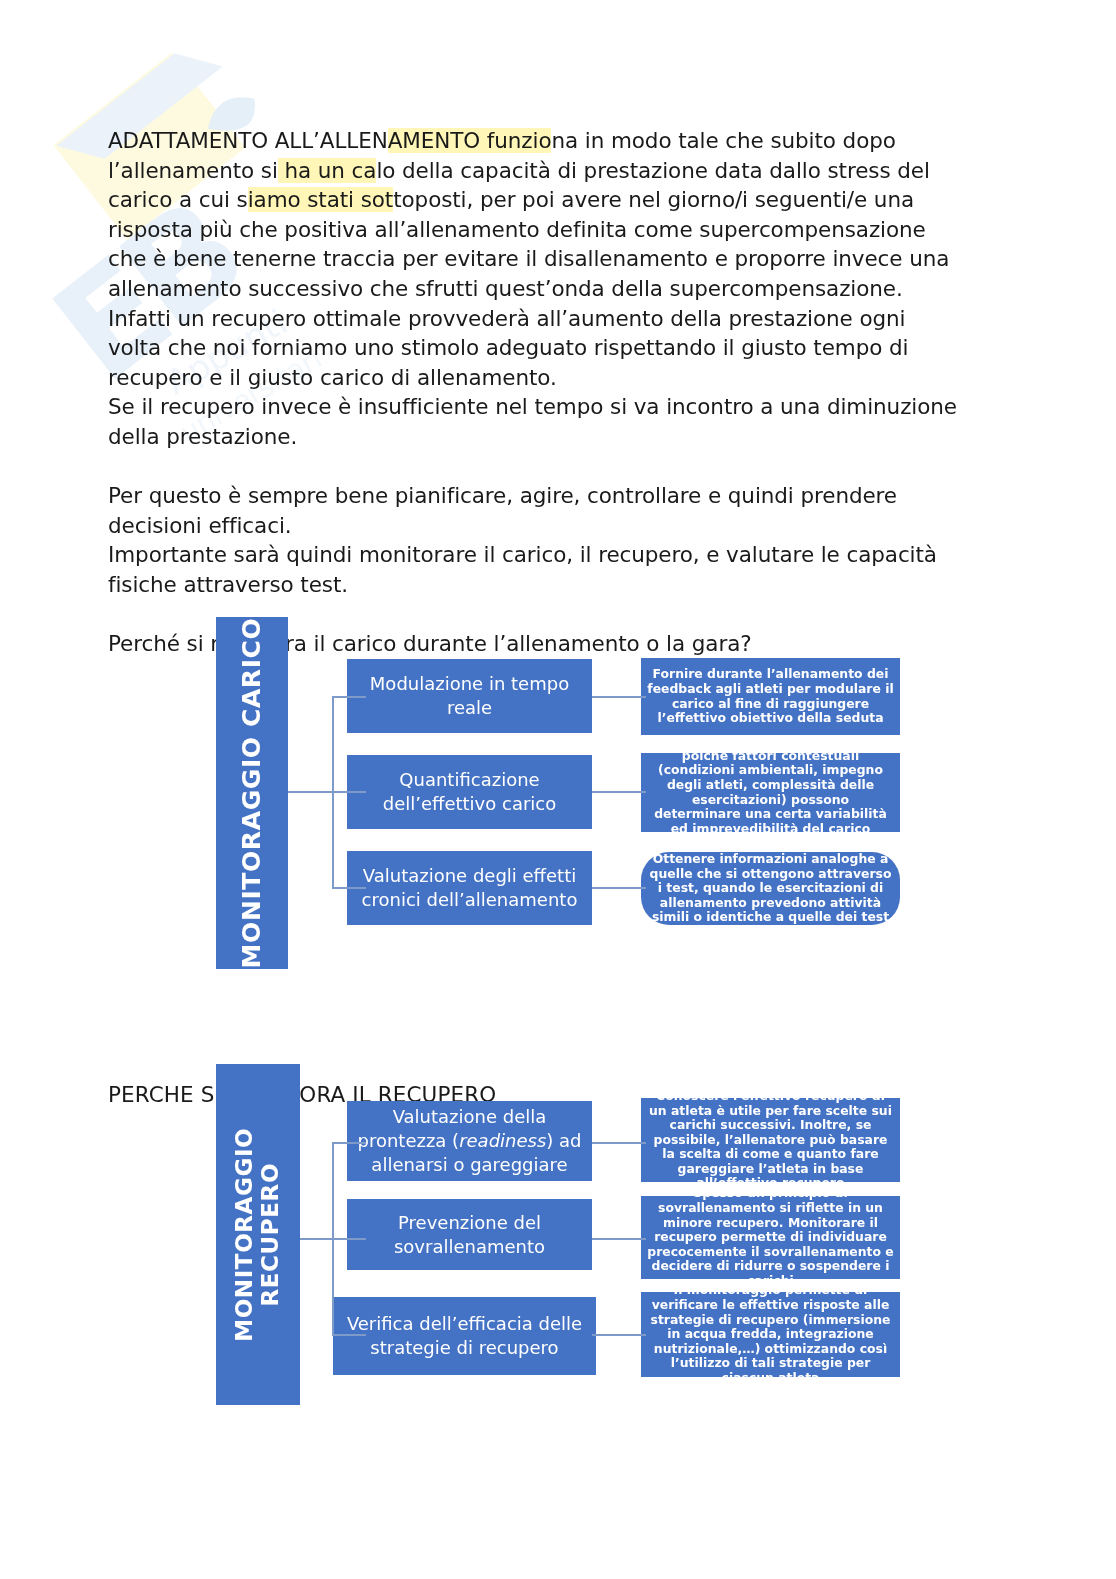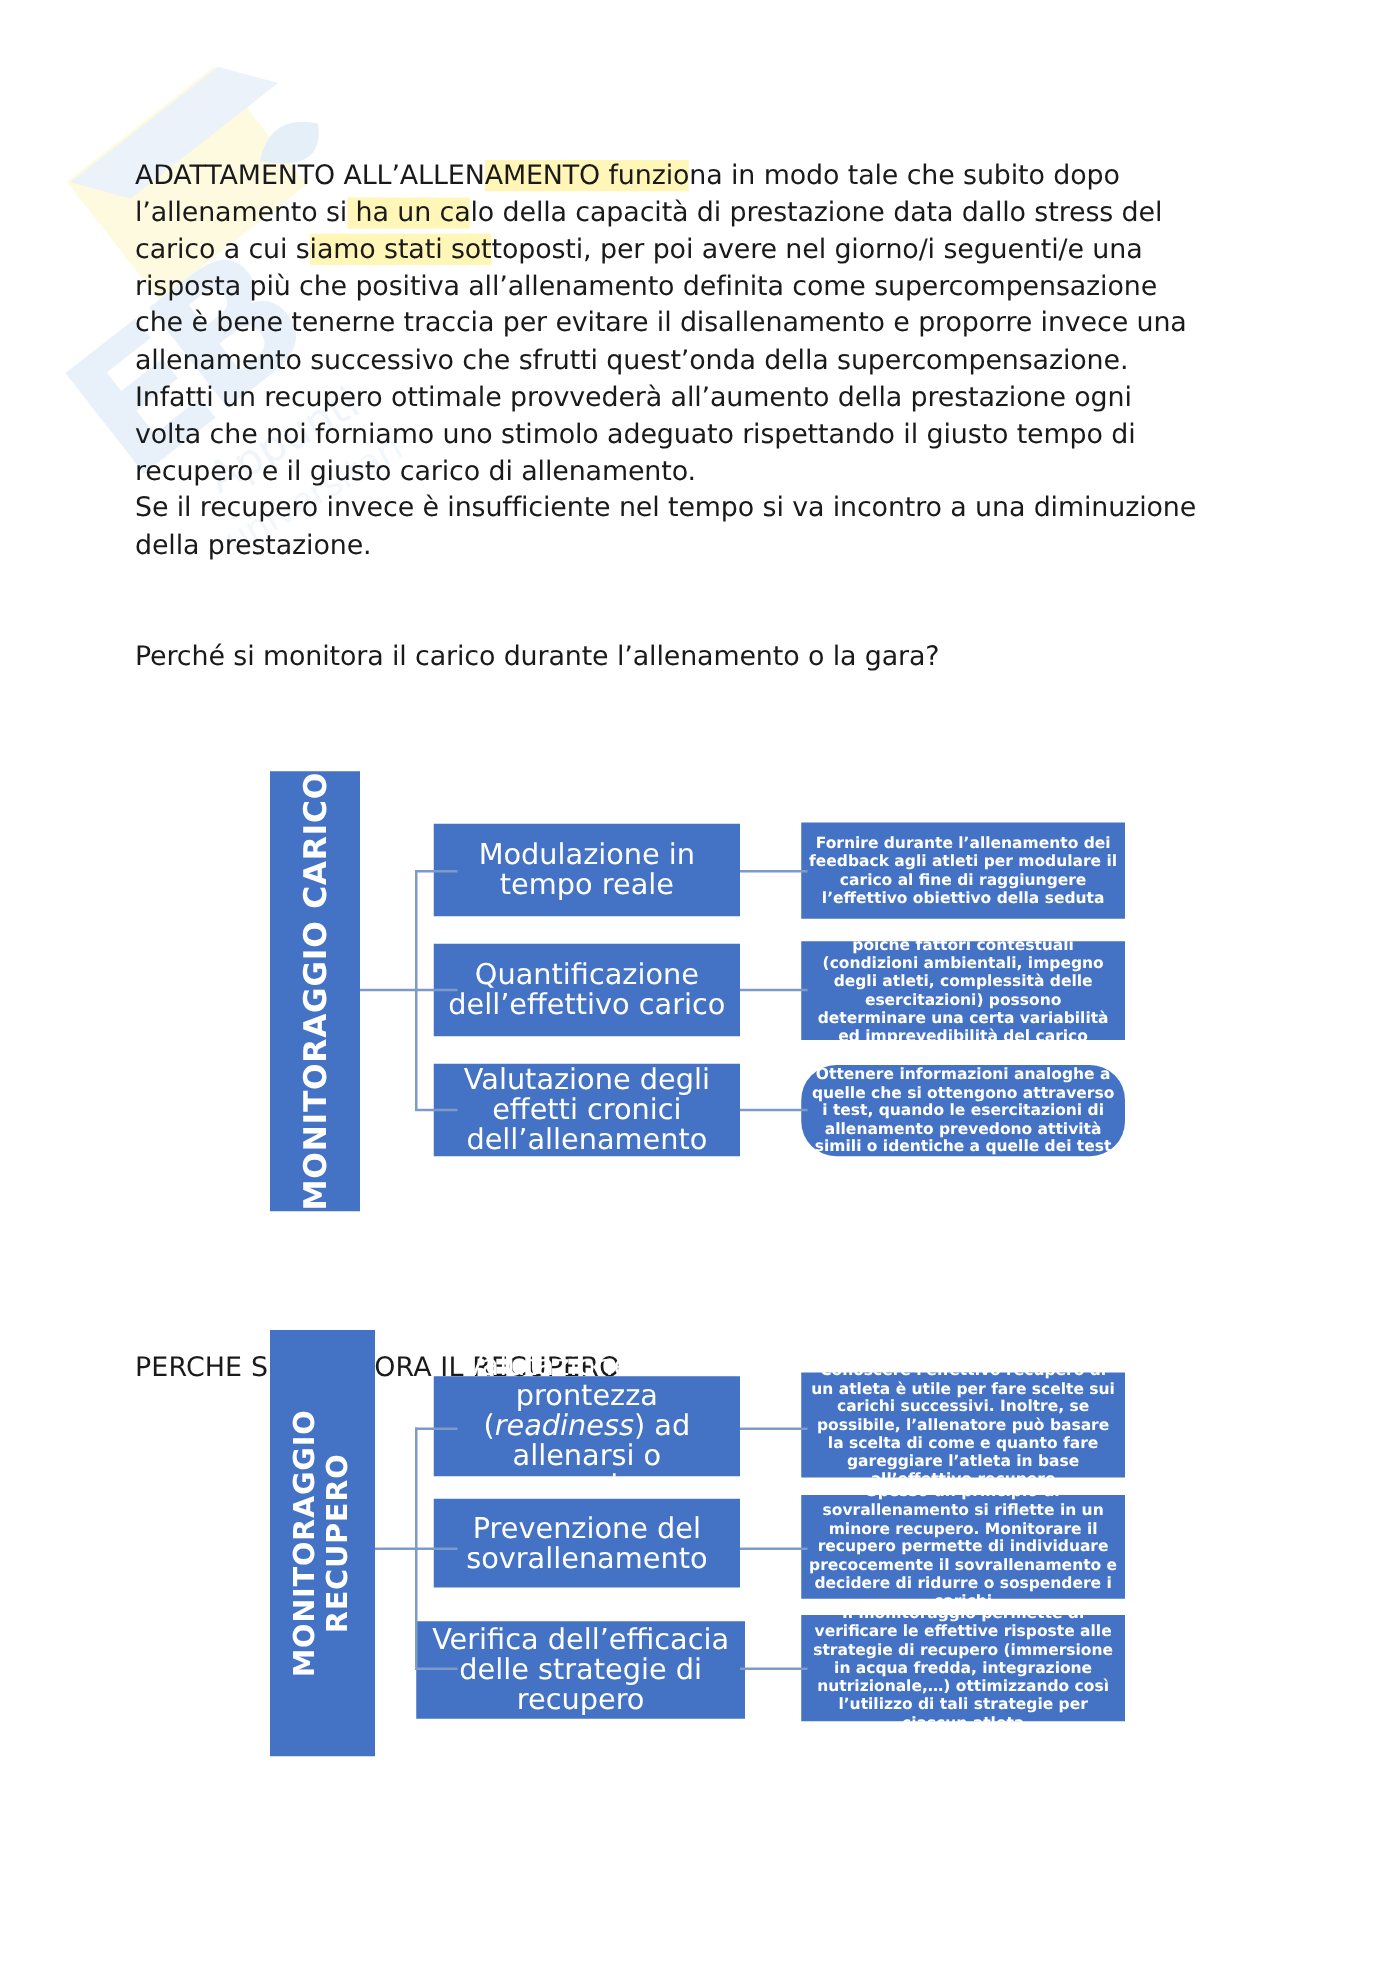--- a/index.html
+++ b/index.html
@@ -91,21 +91,21 @@
   }
 
   .node-box {
     position: absolute;
     background: #4472C4;
     color: #ffffff;
     display: flex;
     align-items: center;
     justify-content: center;
     text-align: center;
-    font-size: 23px;
+    font-size: 18px;
     line-height: 24px;
     font-weight: 500;
     padding: 4px 10px;
     box-sizing: border-box;
   }
   .detail-box {
     position: absolute;
     background: #4472C4;
     color: #ffffff;
     display: flex;
@@ -143,20 +143,24 @@
       <text x="95" y="250" font-family="DejaVu Sans, sans-serif" font-size="140" font-weight="700" fill="#D7E6F5">B</text>
       <text x="60" y="300" font-family="DejaVu Sans, sans-serif" font-size="34" fill="#E3EDF8" transform="rotate(8 60 300)">Appunti</text>
       <text x="40" y="345" font-family="DejaVu Sans, sans-serif" font-size="28" fill="#E8F1FA" transform="rotate(8 40 345)">universitari</text>
       <path d="M250 110 q 30 -25 55 5 q -20 35 -55 -5 Z" fill="#CFE2F3"></path>
     </g>
   </svg>
 
   <div class="doc-body">
     <p class="para">ADATTAMENTO ALL’ALLEN<span class="highlight-yellow">AMENTO funzio</span>na in modo tale che subito dopo<br>l’allenamento si<span class="highlight-yellow"> ha un ca</span>lo della capacità di prestazione data dallo stress del<br>carico a cui s<span class="highlight-yellow">iamo stati sot</span>toposti, per poi avere nel giorno/i seguenti/e una<br>risposta più che positiva all’allenamento definita come supercompensazione<br>che è bene tenerne traccia per evitare il disallenamento e proporre invece una<br>allenamento successivo che sfrutti quest’onda della supercompensazione.<br>Infatti un recupero ottimale provvederà all’aumento della prestazione ogni<br>volta che noi forniamo uno stimolo adeguato rispettando il giusto tempo di<br>recupero e il giusto carico di allenamento.<br>Se il recupero invece è insufficiente nel tempo si va incontro a una diminuzione<br>della prestazione.</p>
     <div class="spacer-line"></div>
+    <p class="para">Per questo è sempre bene pianificare, agire, controllare e quindi prendere
+decisioni efficaci.
+Importante sarà quindi monitorare il carico, il recupero, e valutare le capacità
+fisiche attraverso test.</p>
     <div class="spacer-line"></div>
     <p class="para">Perché si monitora il carico durante l’allenamento o la gara?</p>
   </div>
 
   <div class="diagram" style="left:0; top:0; width:1116px; height:1579px; pointer-events:none;">
 
     <div class="vbar" style="left:216px; top:617px; width:72px; height:352px; pointer-events:auto;">
       <div class="vbar-text">MONITORAGGIO CARICO</div>
     </div>
 

